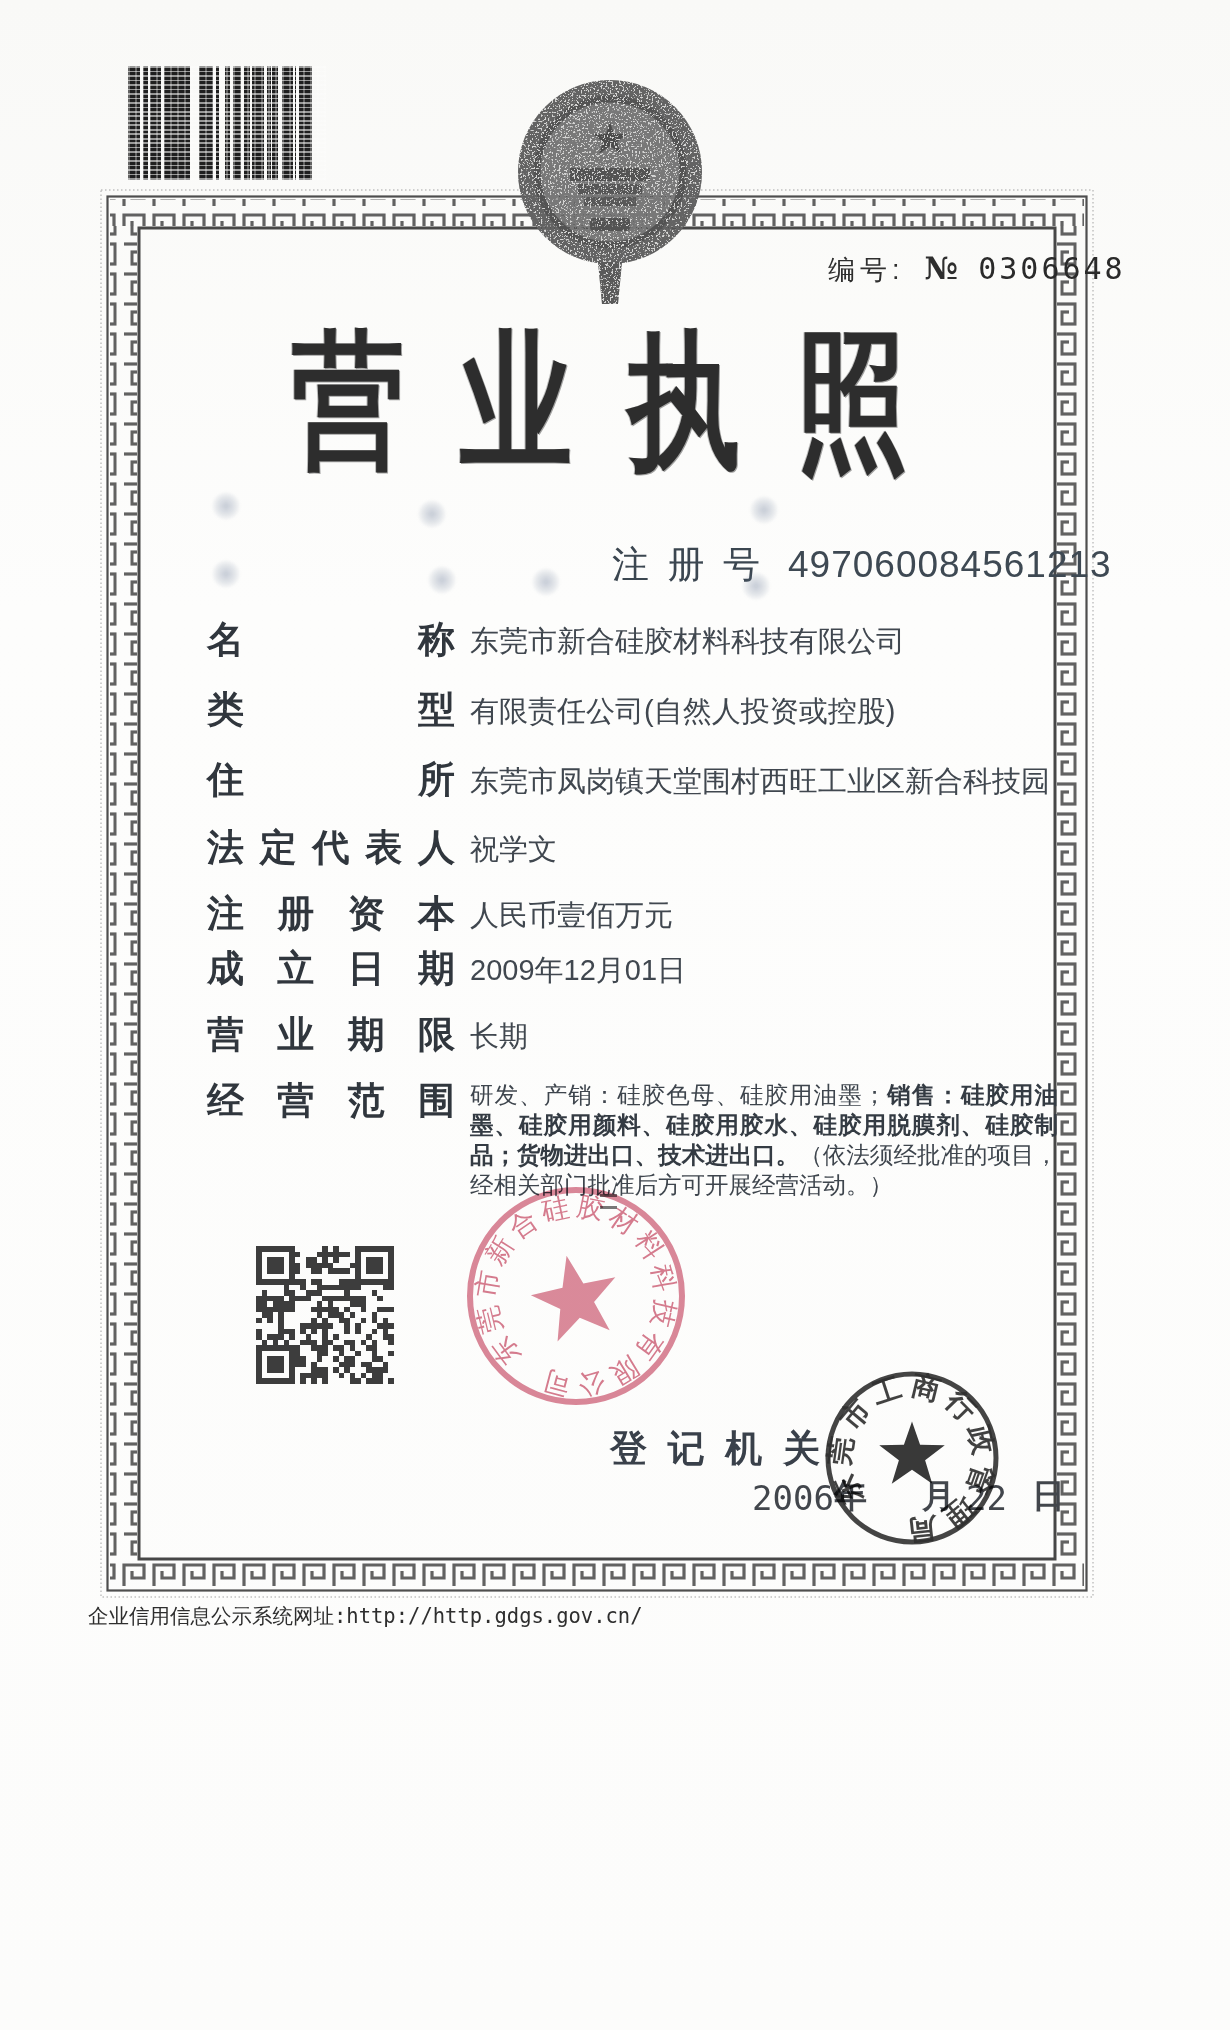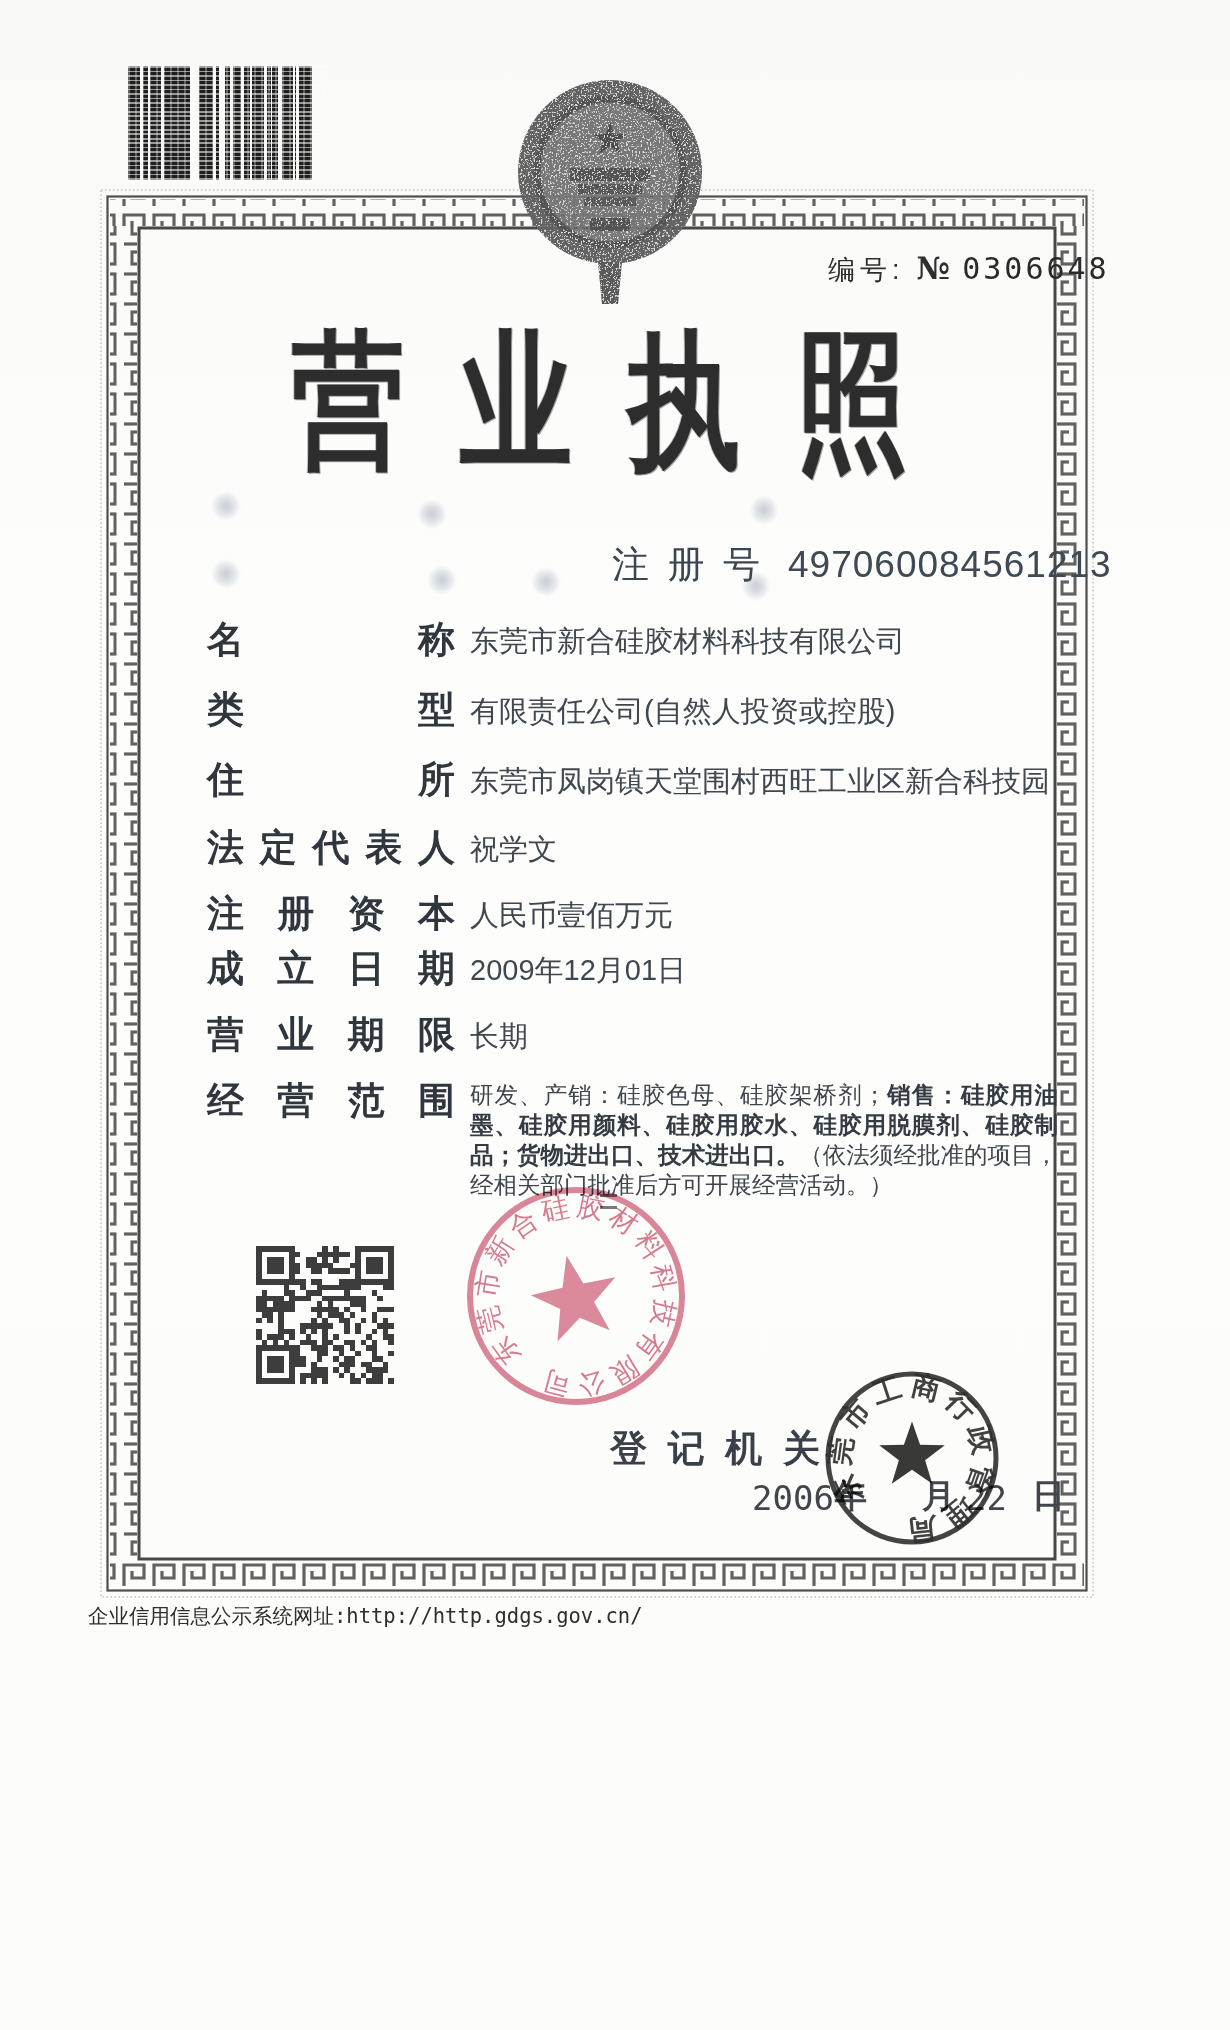--- a/index.html
+++ b/index.html
@@ -10,21 +10,21 @@
   .barcode{position:absolute;left:128px;top:66px;width:198px;height:114px;display:flex;align-items:stretch;overflow:hidden;}
   .barcode i{height:100%;flex:0 0 auto;}
   .barcode::after{content:'';position:absolute;inset:0;
       background:repeating-linear-gradient(0deg,rgba(252,252,251,.55) 0 1.5px,transparent 1.5px 4.5px),
                  repeating-linear-gradient(90deg,rgba(252,252,251,.3) 0 2px,transparent 2px 7px);}
   
   .emblem{position:absolute;left:512px;top:70px;width:196px;height:240px;}
   
   .frame{position:absolute;left:0;top:0;}
   
-  .serial{position:absolute;left:828px;top:250px;display:flex;align-items:baseline;gap:12px;color:#2e2e2e;}
+  .serial{position:absolute;left:828px;top:250px;display:flex;align-items:baseline;gap:20px;color:#2e2e2e;}
   .serial .lbl{font-size:27px;letter-spacing:5px;}
   .serial .sym{font-size:31px;font-weight:bold;font-family:"DejaVu Serif",serif;}
   .serial .num{font-size:30px;letter-spacing:3px;font-family:"DejaVu Sans Mono",monospace;color:#2a2a2a;}
   
   .title{position:absolute;left:292px;top:328px;white-space:nowrap;font-size:112px;line-height:112px;
          font-weight:bold;letter-spacing:56px;color:#2d2d2d;transform:scaleY(1.32);transform-origin:left top;
          text-shadow:1px 1px 0 rgba(70,70,70,.5), -1px 0 0 rgba(70,70,70,.35);}
   
   .reg-line{position:absolute;left:612px;top:540px;display:flex;align-items:baseline;gap:28px;}
   .reg-line .reg-label{width:148px;font-size:37px;color:#3b4650;}
@@ -268,21 +268,21 @@
       </span>
     <span class="field-value">长期</span>
   </div>
   <div class="field-row" style="top:1076px">
     <span class="field-label char-justify">
         <span>经</span>
         <span>营</span>
         <span>范</span>
         <span>围</span>
       </span>
-    <span class="scope-text"><span>研发、产销：硅胶色母、硅胶架桥剂；</span><span class="bold">销售：硅胶用油墨、硅胶用颜料、硅胶用胶水、硅胶用脱膜剂、硅胶制品；货物进出口、技术进出口。</span><span>（依法须经批准的项目，经相关部门批准后方可开展经营活动。）</span></span>
+    <span class="scope-text"><span>研发、产销：硅胶色母、硅胶用油墨；</span><span class="bold">销售：硅胶用油墨、硅胶用颜料、硅胶用胶水、硅胶用脱膜剂、硅胶制品；货物进出口、技术进出口。</span><span>（依法须经批准的项目，经相关部门批准后方可开展经营活动。）</span></span>
   </div>
   <div class="scope-mark"></div>
 
   <div class="qr">
       <i class="on"></i>
       <i class="on"></i>
       <i class="on"></i>
       <i class="on"></i>
       <i class="on"></i>
       <i class="on"></i>

